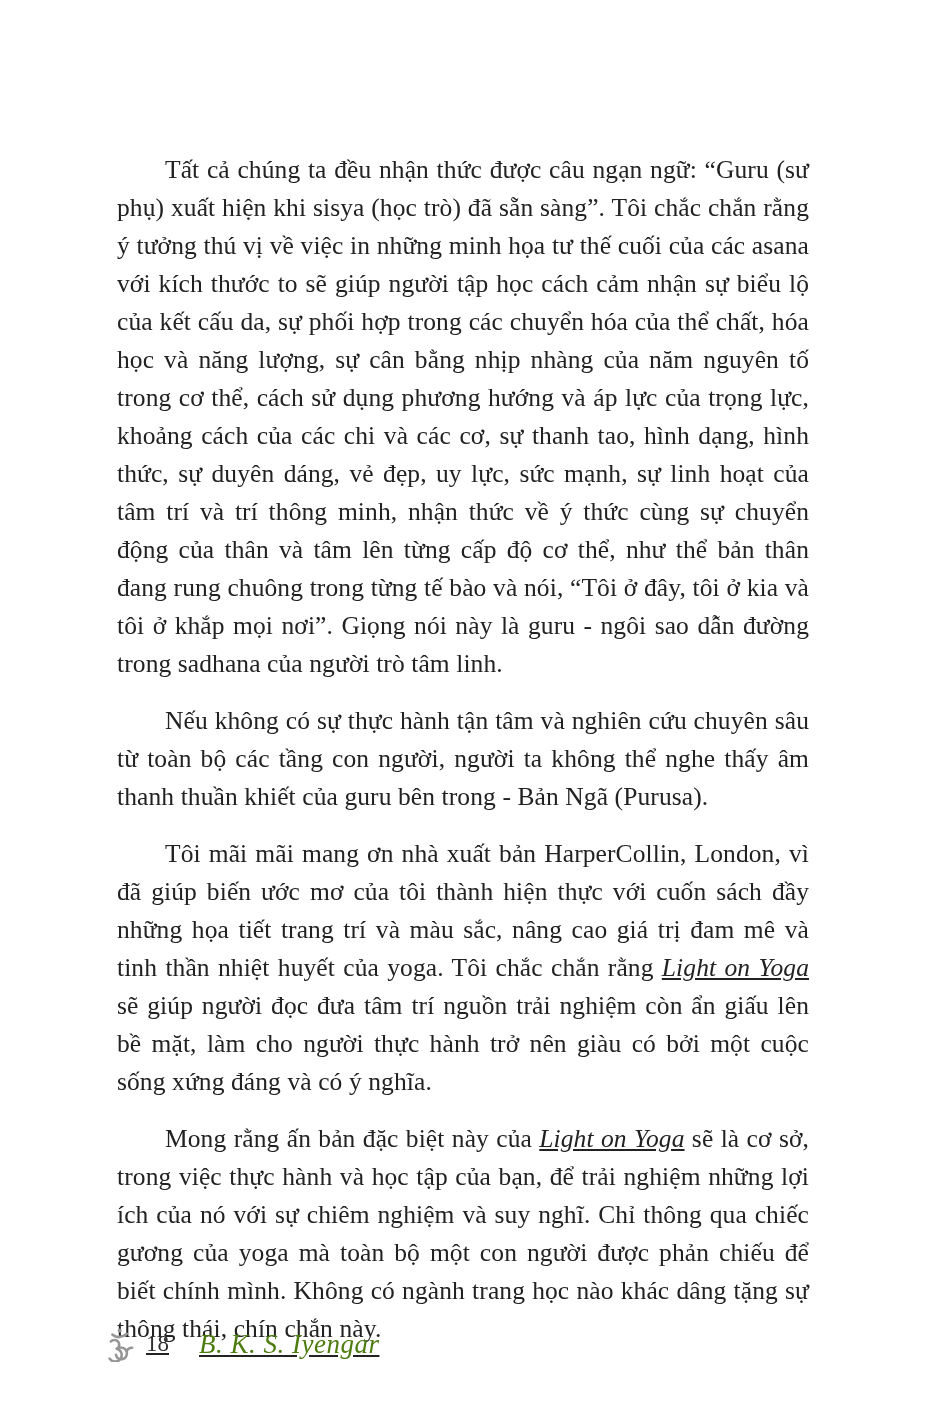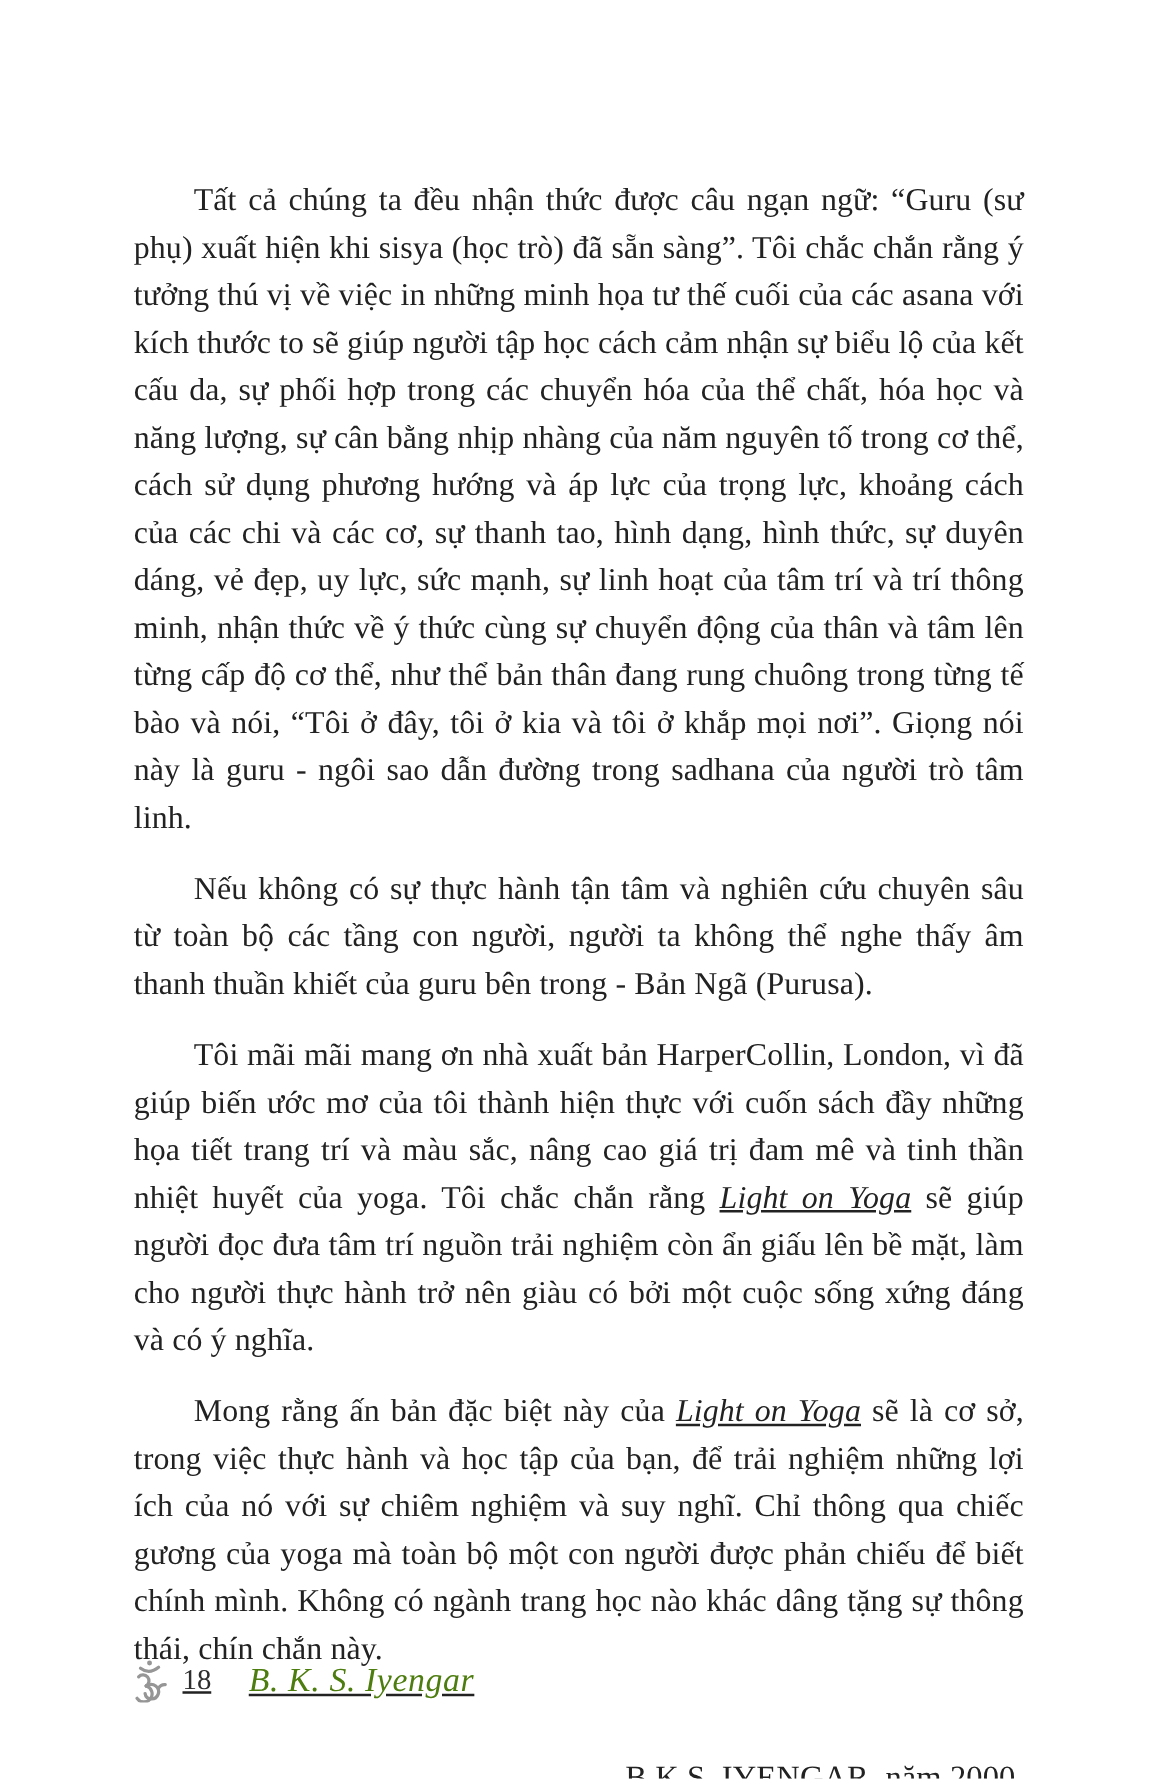--- a/index.html
+++ b/index.html
@@ -20,21 +20,21 @@
     position: absolute;
     left: 107px;
     top: 141px;
     width: 712px;
     font-size: 25.5px;
     line-height: 38px;
     text-align: justify;
     letter-spacing: 0.1px;
   }
   .text-block p {
-    margin: 0;
+    margin: 10px;
     text-indent: 48px;
   }
   .text-block p + p {
     margin-top: 19px;
   }
   .text-block em {
     font-style: italic;
     text-decoration: underline;
   }
   .signature {

